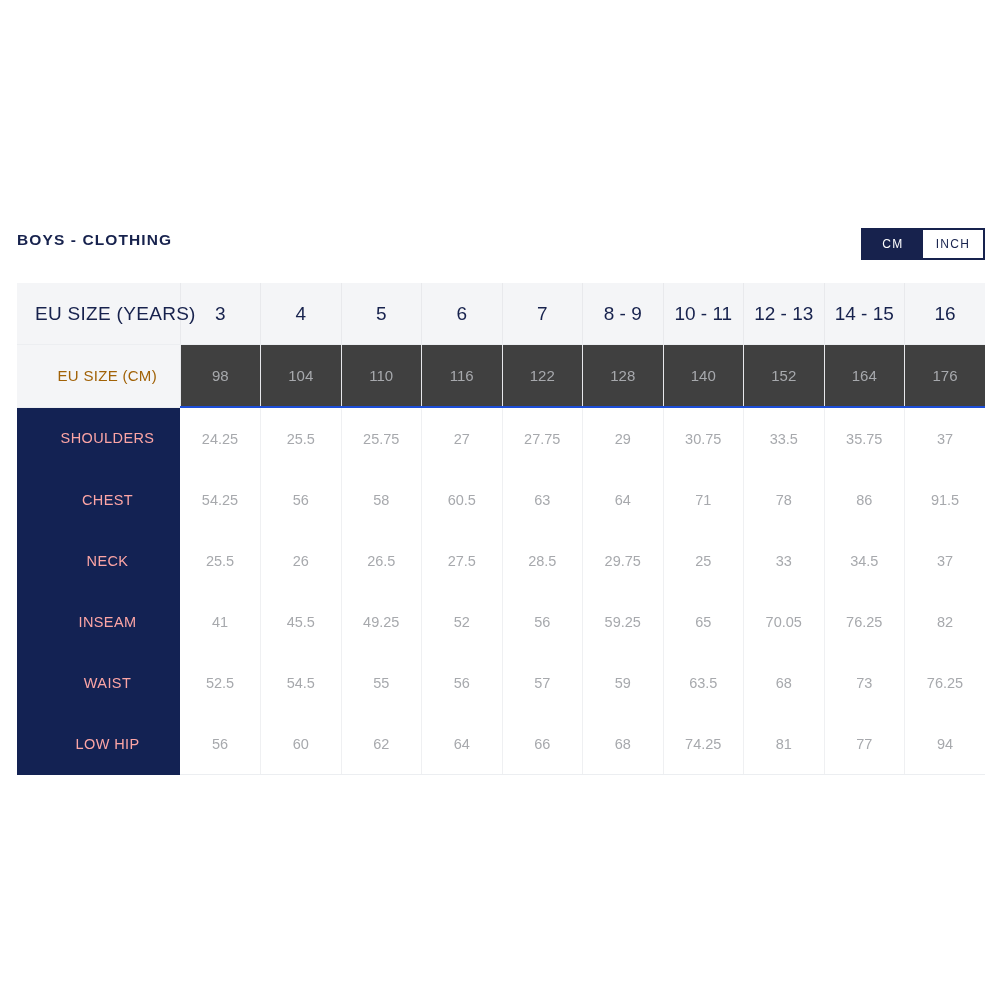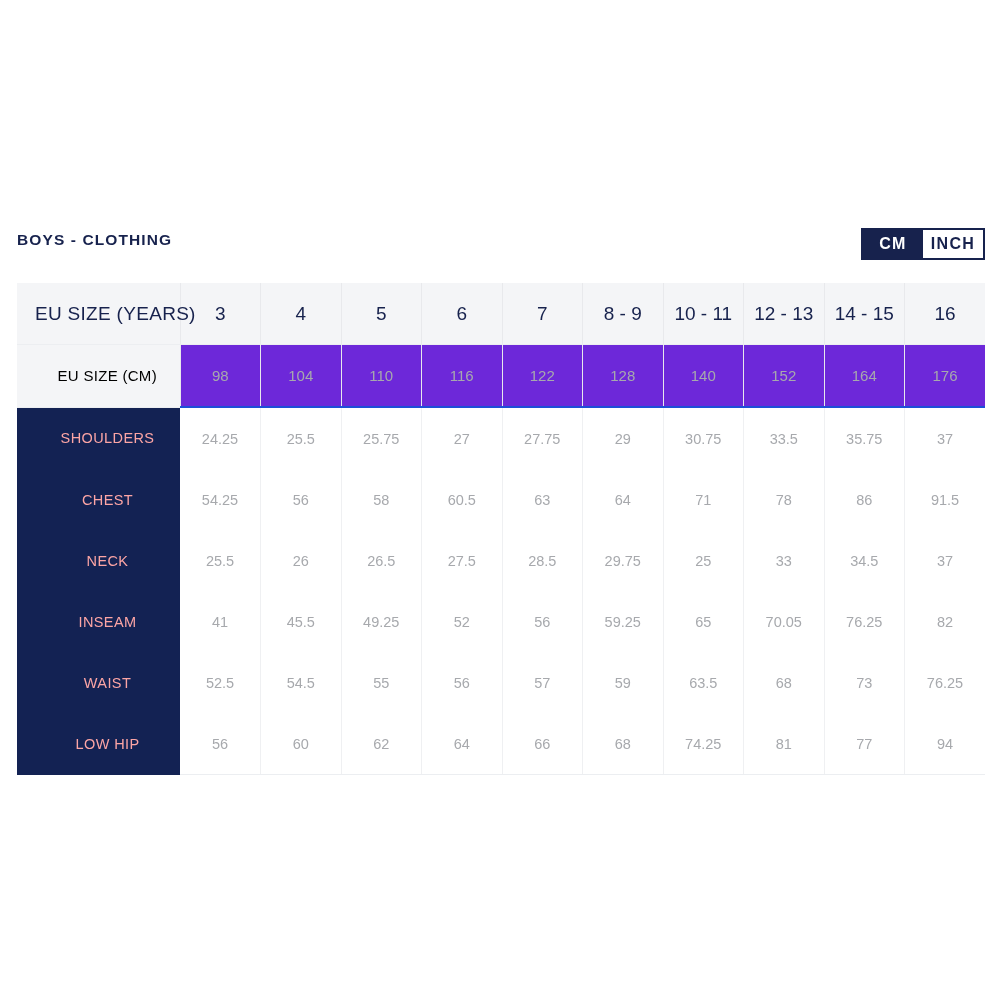--- a/index.html
+++ b/index.html
@@ -48,22 +48,22 @@
     height: 32px;
     border: 2px solid #17224d;
     box-sizing: border-box;
     background: #17224d;
   }
   .unit-option {
     display: flex;
     align-items: center;
     justify-content: center;
     width: 60px;
-    font-size: 16px;
-    font-weight: bold;
+    font-size: 12px;
+    font-weight: normal;
     letter-spacing: 1.3px;
     box-sizing: border-box;
     cursor: pointer;
     text-align: right;
   }
   .unit-option.active {
     background: #17224d;
     color: #ffffff;
   }
   .unit-option.inactive {
@@ -101,27 +101,27 @@
     border-bottom: 1px solid #eceef1;
   }
   tr.header-row td:last-child { border-right: none; }
 
   tr.header-row.years-row td {
     background: #f4f5f7;
     color: #17224d;
     font-size: 19px;
   }
   tr.header-row.cm-row td {
-    background: #6d28d9;
+    background: #404040;
     color: #a7a9ad;
     font-size: 15px;
   }
   tr.header-row.cm-row td.row-label {
     background: #f4f5f7;
-    color: #000000;
+    color: #a16207;
   }
 
   td.row-label {
     text-align: left;
     padding-left: 18px !important;
     font-size: 14.5px;
     letter-spacing: 0.3px;
     white-space: nowrap;
   }
 

